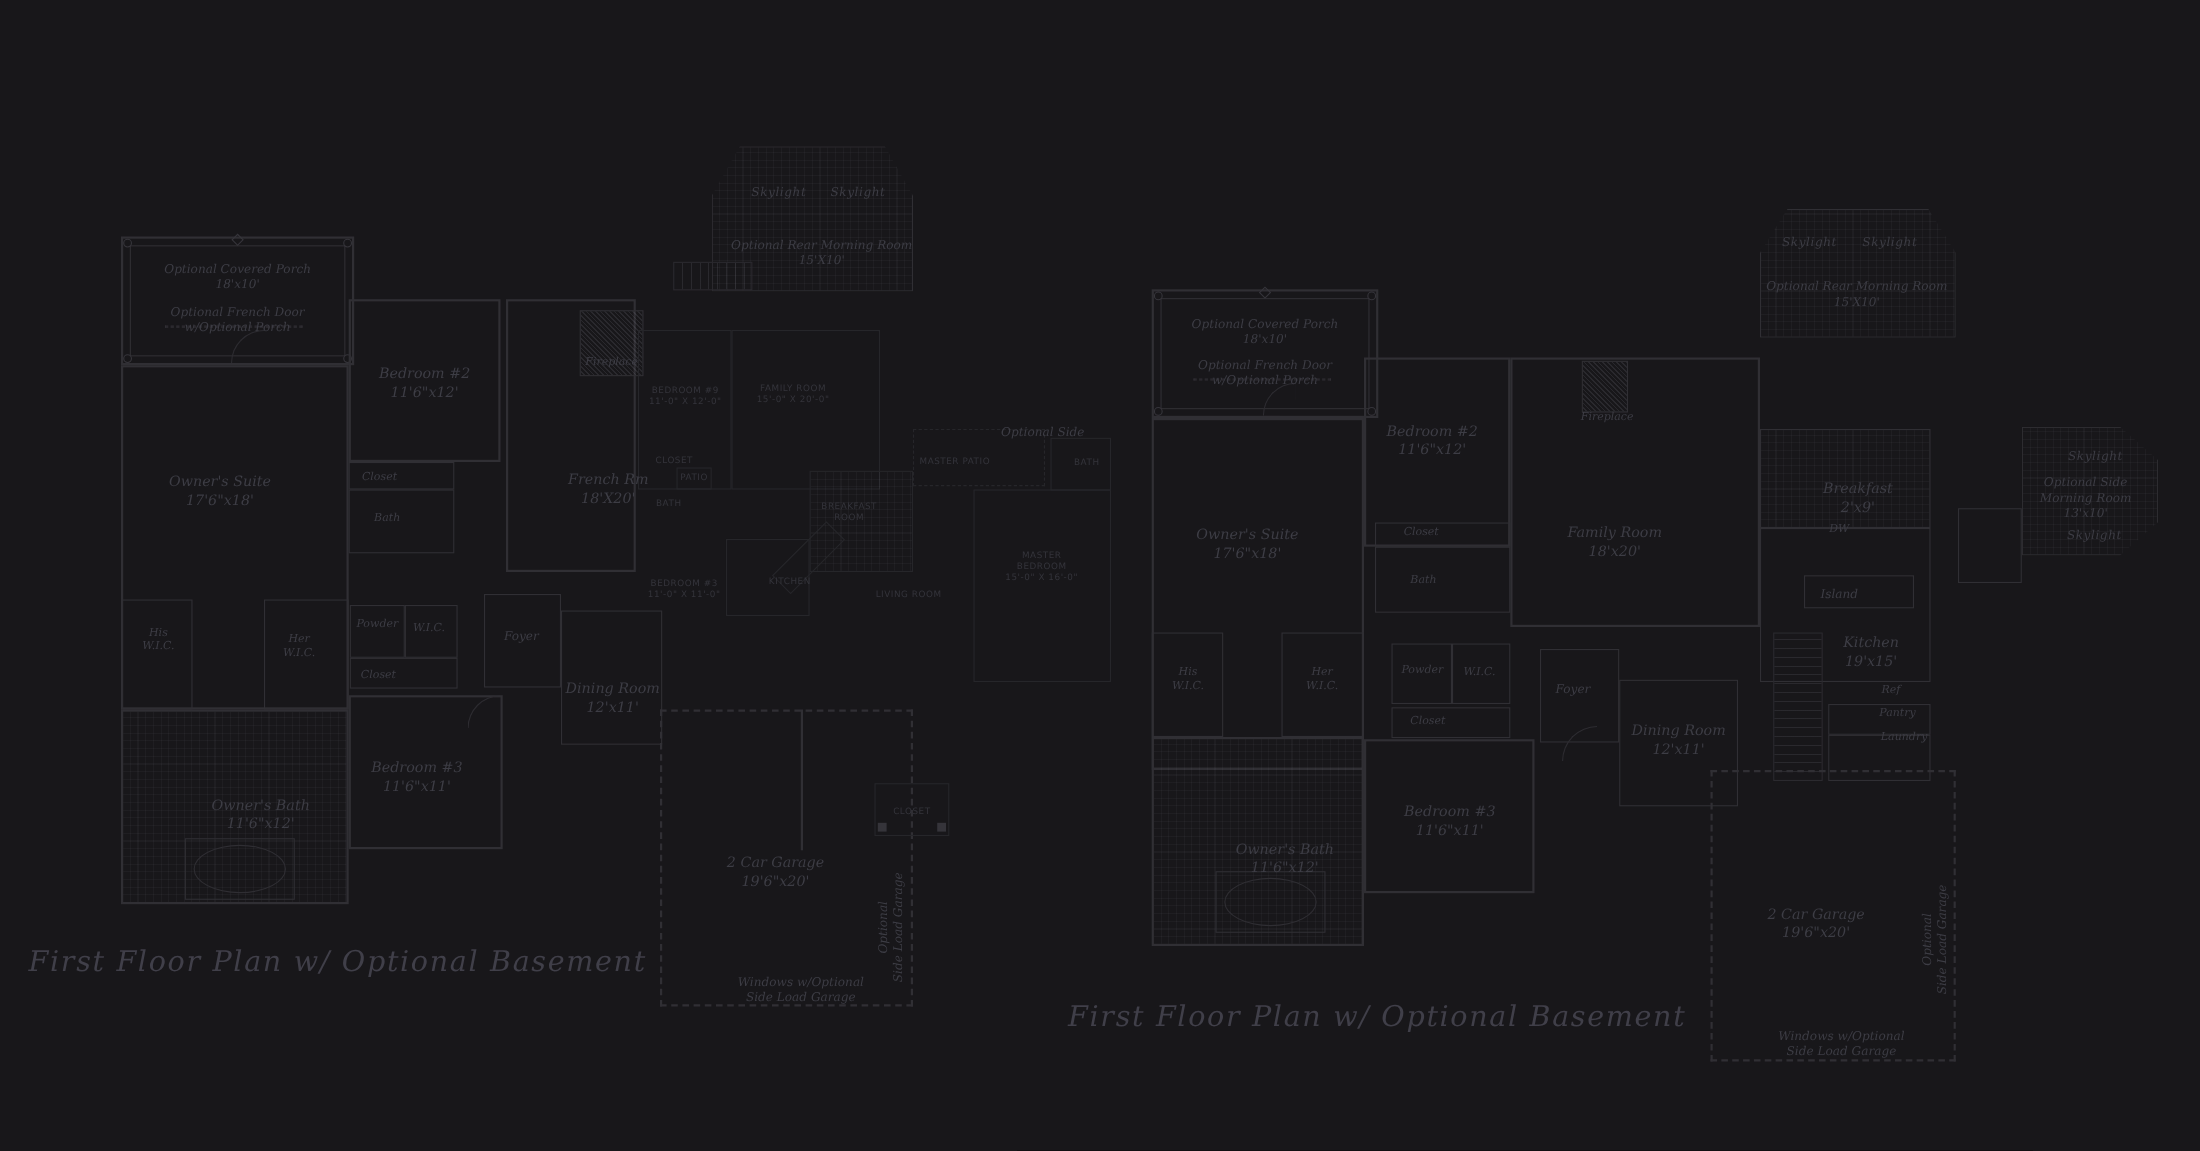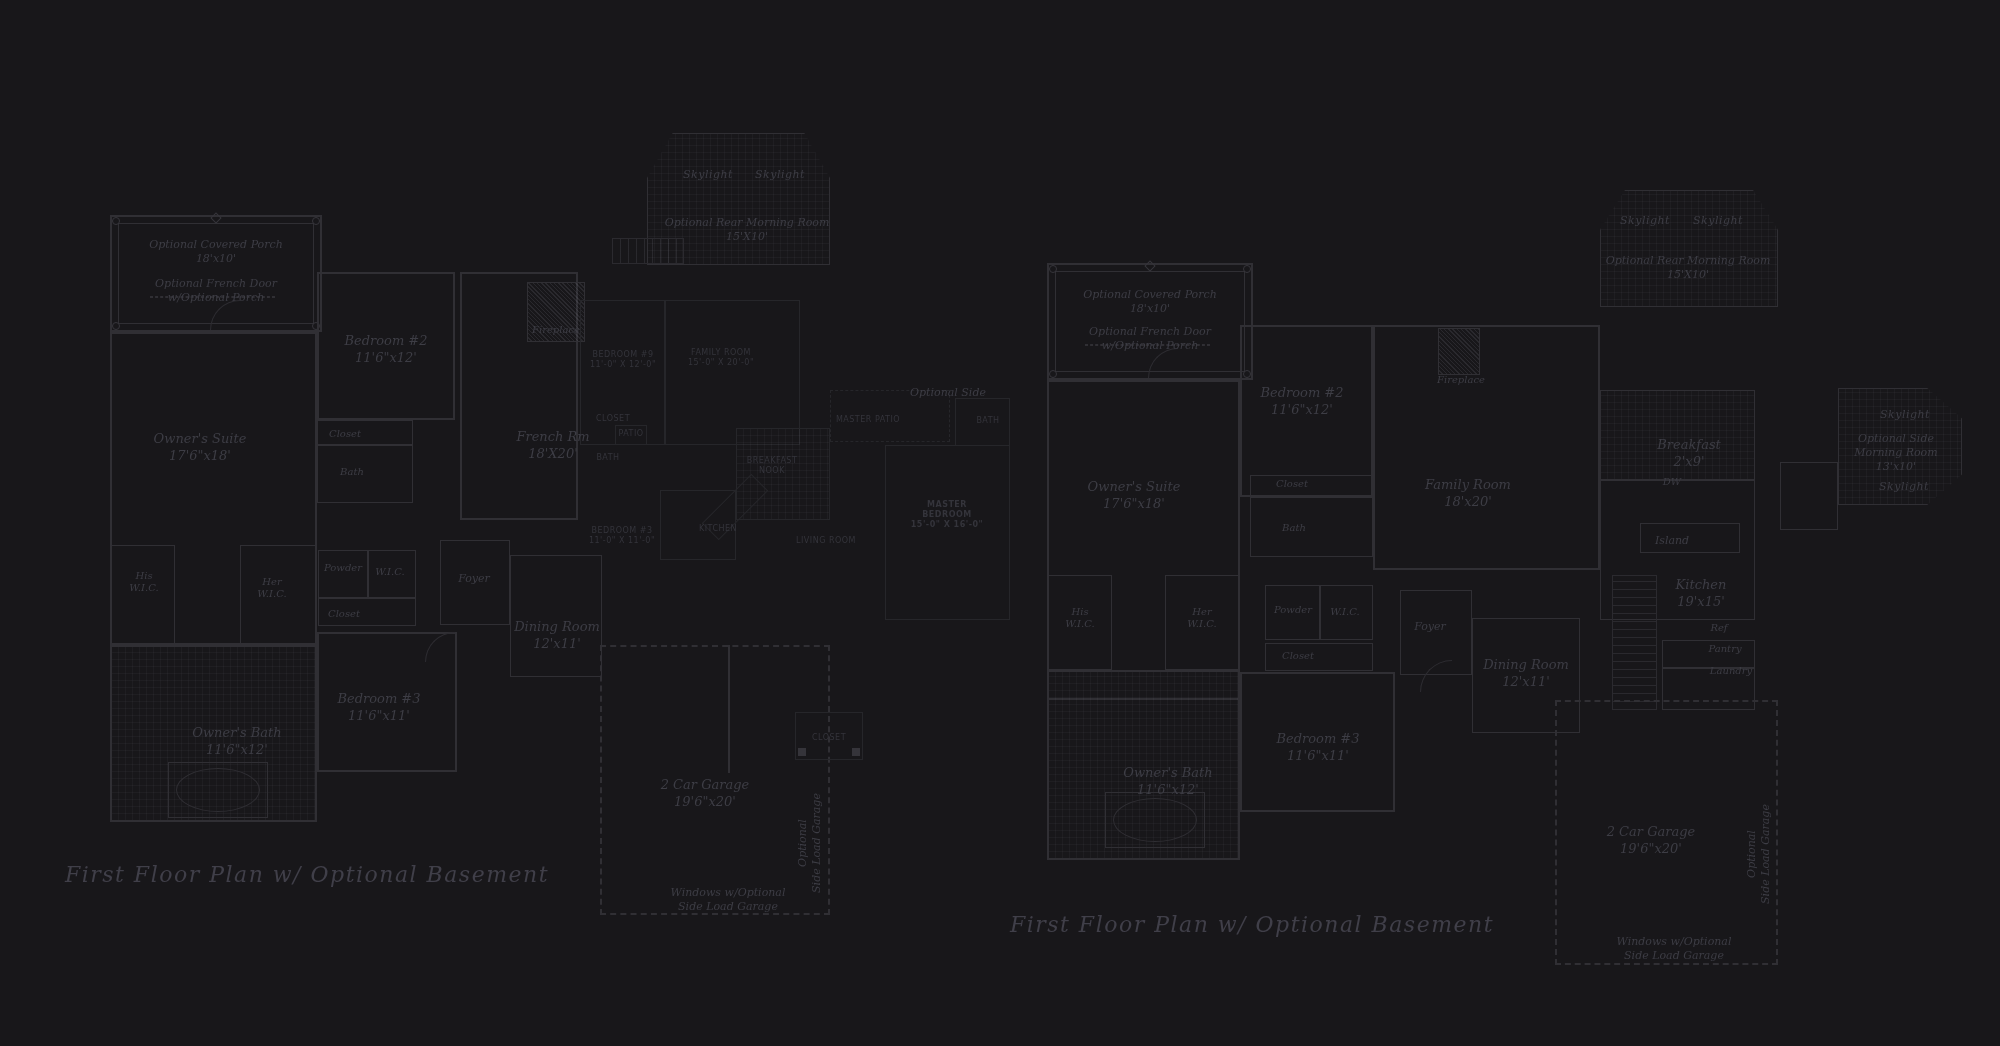--- a/index.html
+++ b/index.html
@@ -26,21 +26,21 @@
   .arc{border-left:1px solid #2d2c31;border-top:1px solid #2d2c31;border-top-left-radius:100%;}
   .oval{border:1px solid #2f2e33;border-radius:50%;}
   .lbl{position:absolute;transform:translateX(-50%);text-align:center;color:#3d3d45;
        font-style:italic;white-space:nowrap;}
   .room{font-size:13px;line-height:17px;}
   .small{font-size:10px;line-height:12px;}
   .mid{font-size:11px;line-height:14px;}
   .sky{font-size:11px;line-height:13px;letter-spacing:0.5px;}
   .caps{font-family:"DejaVu Sans","Liberation Sans",sans-serif;font-style:normal;
         font-size:8px;line-height:10px;letter-spacing:0.5px;color:#34343b;}
-  .caption{font-size:22px;line-height:26px;letter-spacing:1.5px;color:#403f49;}
+  .caption{font-size:26px;line-height:26px;letter-spacing:1.5px;color:#403f49;}
   .vert{transform:translate(-50%,-50%) rotate(-90deg);}
 </style>
 </head>
 <body>
 
 <div id="stage" style="background: rgb(24, 23, 26);">
     <div class="shape rect" style="left: 110px; top: 215px; width: 212px; height: 117px;"></div>
     <div class="shape rect thin" style="left: 118px; top: 223px; width: 196px; height: 101px;"></div>
     <div class="shape circle" style="left: 112px; top: 217px; width: 8px; height: 8px;"></div>
     <div class="shape circle" style="left: 312px; top: 217px; width: 8px; height: 8px;"></div>
@@ -218,33 +218,33 @@
       <div>CLOSET</div>
     </div>
     <div class="lbl caps" style="left: 631px; top: 429px;">
       <div>PATIO</div>
     </div>
     <div class="lbl caps" style="left: 608px; top: 453px;">
       <div>BATH</div>
     </div>
     <div class="lbl caps" style="left: 772px; top: 456px;">
       <div>BREAKFAST</div>
-      <div>NOOK</div>
+      <div>ROOM</div>
     </div>
     <div class="lbl caps" style="left: 718px; top: 524px;">
       <div>KITCHEN</div>
     </div>
     <div class="lbl caps" style="left: 622px; top: 526px;">
       <div>BEDROOM #3</div>
       <div>11'-0" X 11'-0"</div>
     </div>
     <div class="lbl caps" style="left: 826px; top: 536px;">
       <div>LIVING ROOM</div>
     </div>
-    <div class="lbl caps" style="left: 947px; top: 500px; font-weight: bold;">
+    <div class="lbl caps" style="left: 947px; top: 500px;">
       <div>MASTER</div>
       <div>BEDROOM</div>
       <div>15'-0" X 16'-0"</div>
     </div>
     <div class="lbl caps" style="left: 868px; top: 415px;">
       <div>MASTER PATIO</div>
     </div>
     <div class="lbl caps" style="left: 988px; top: 416px;">
       <div>BATH</div>
     </div>

